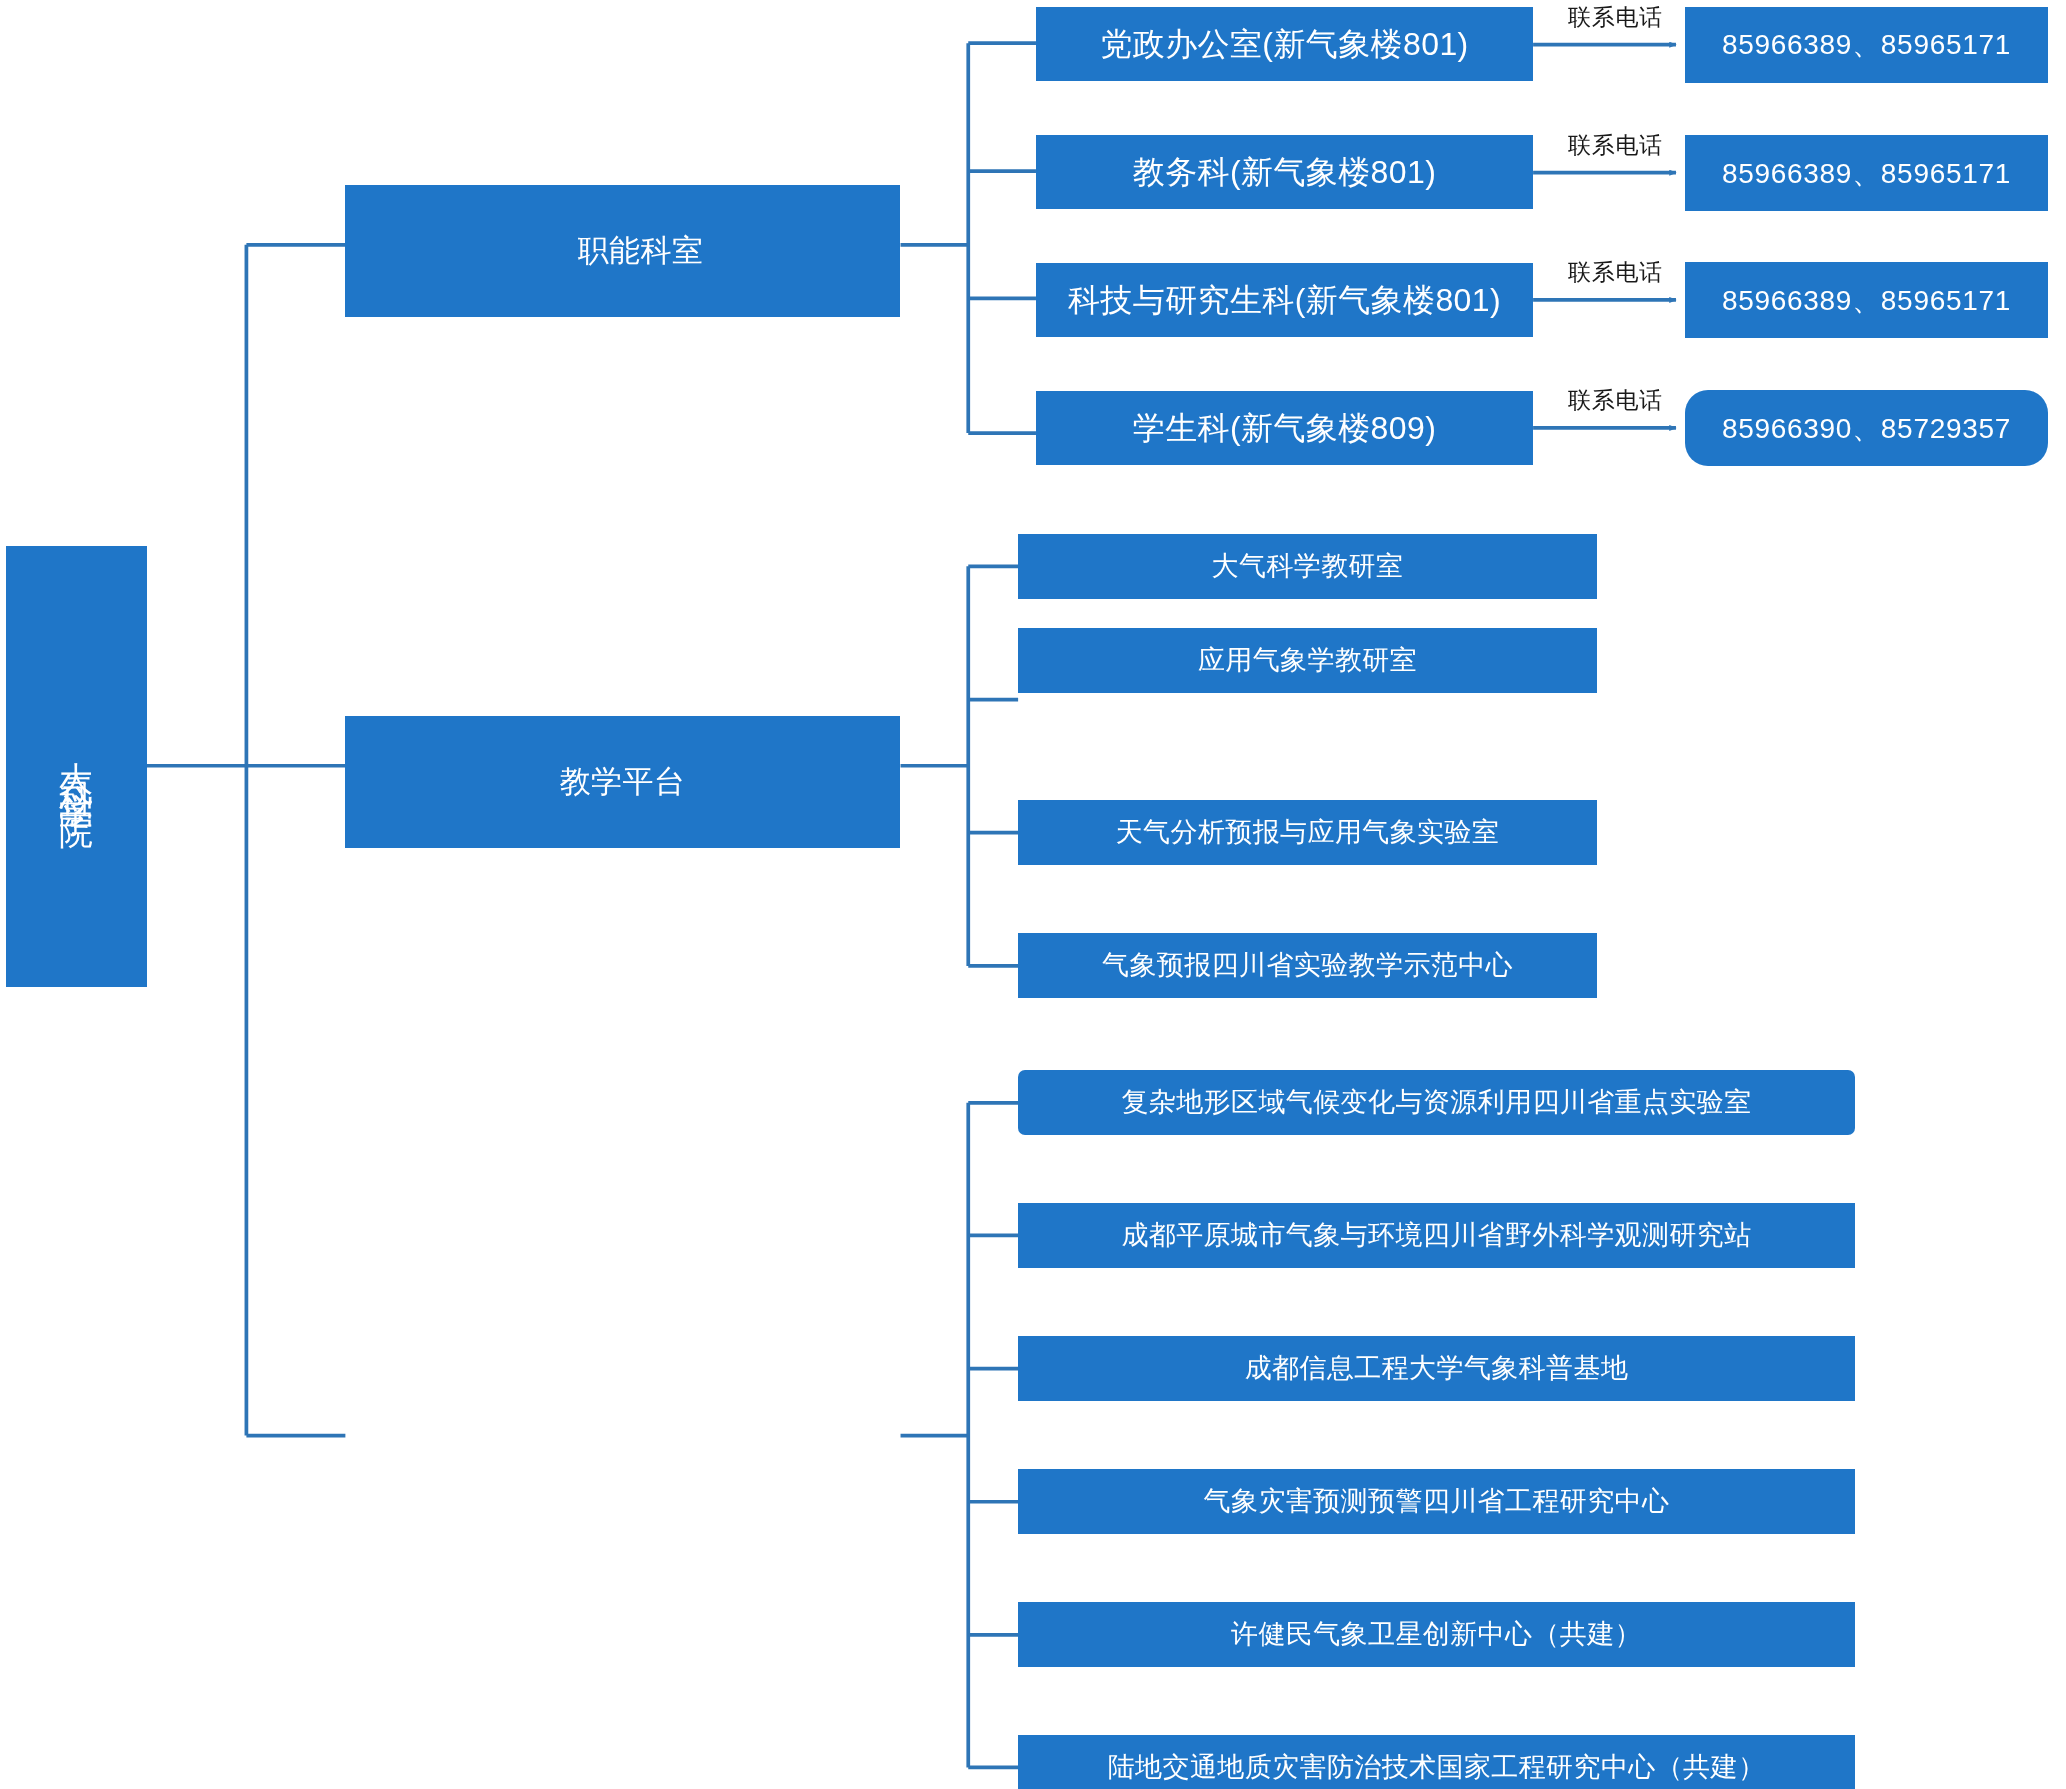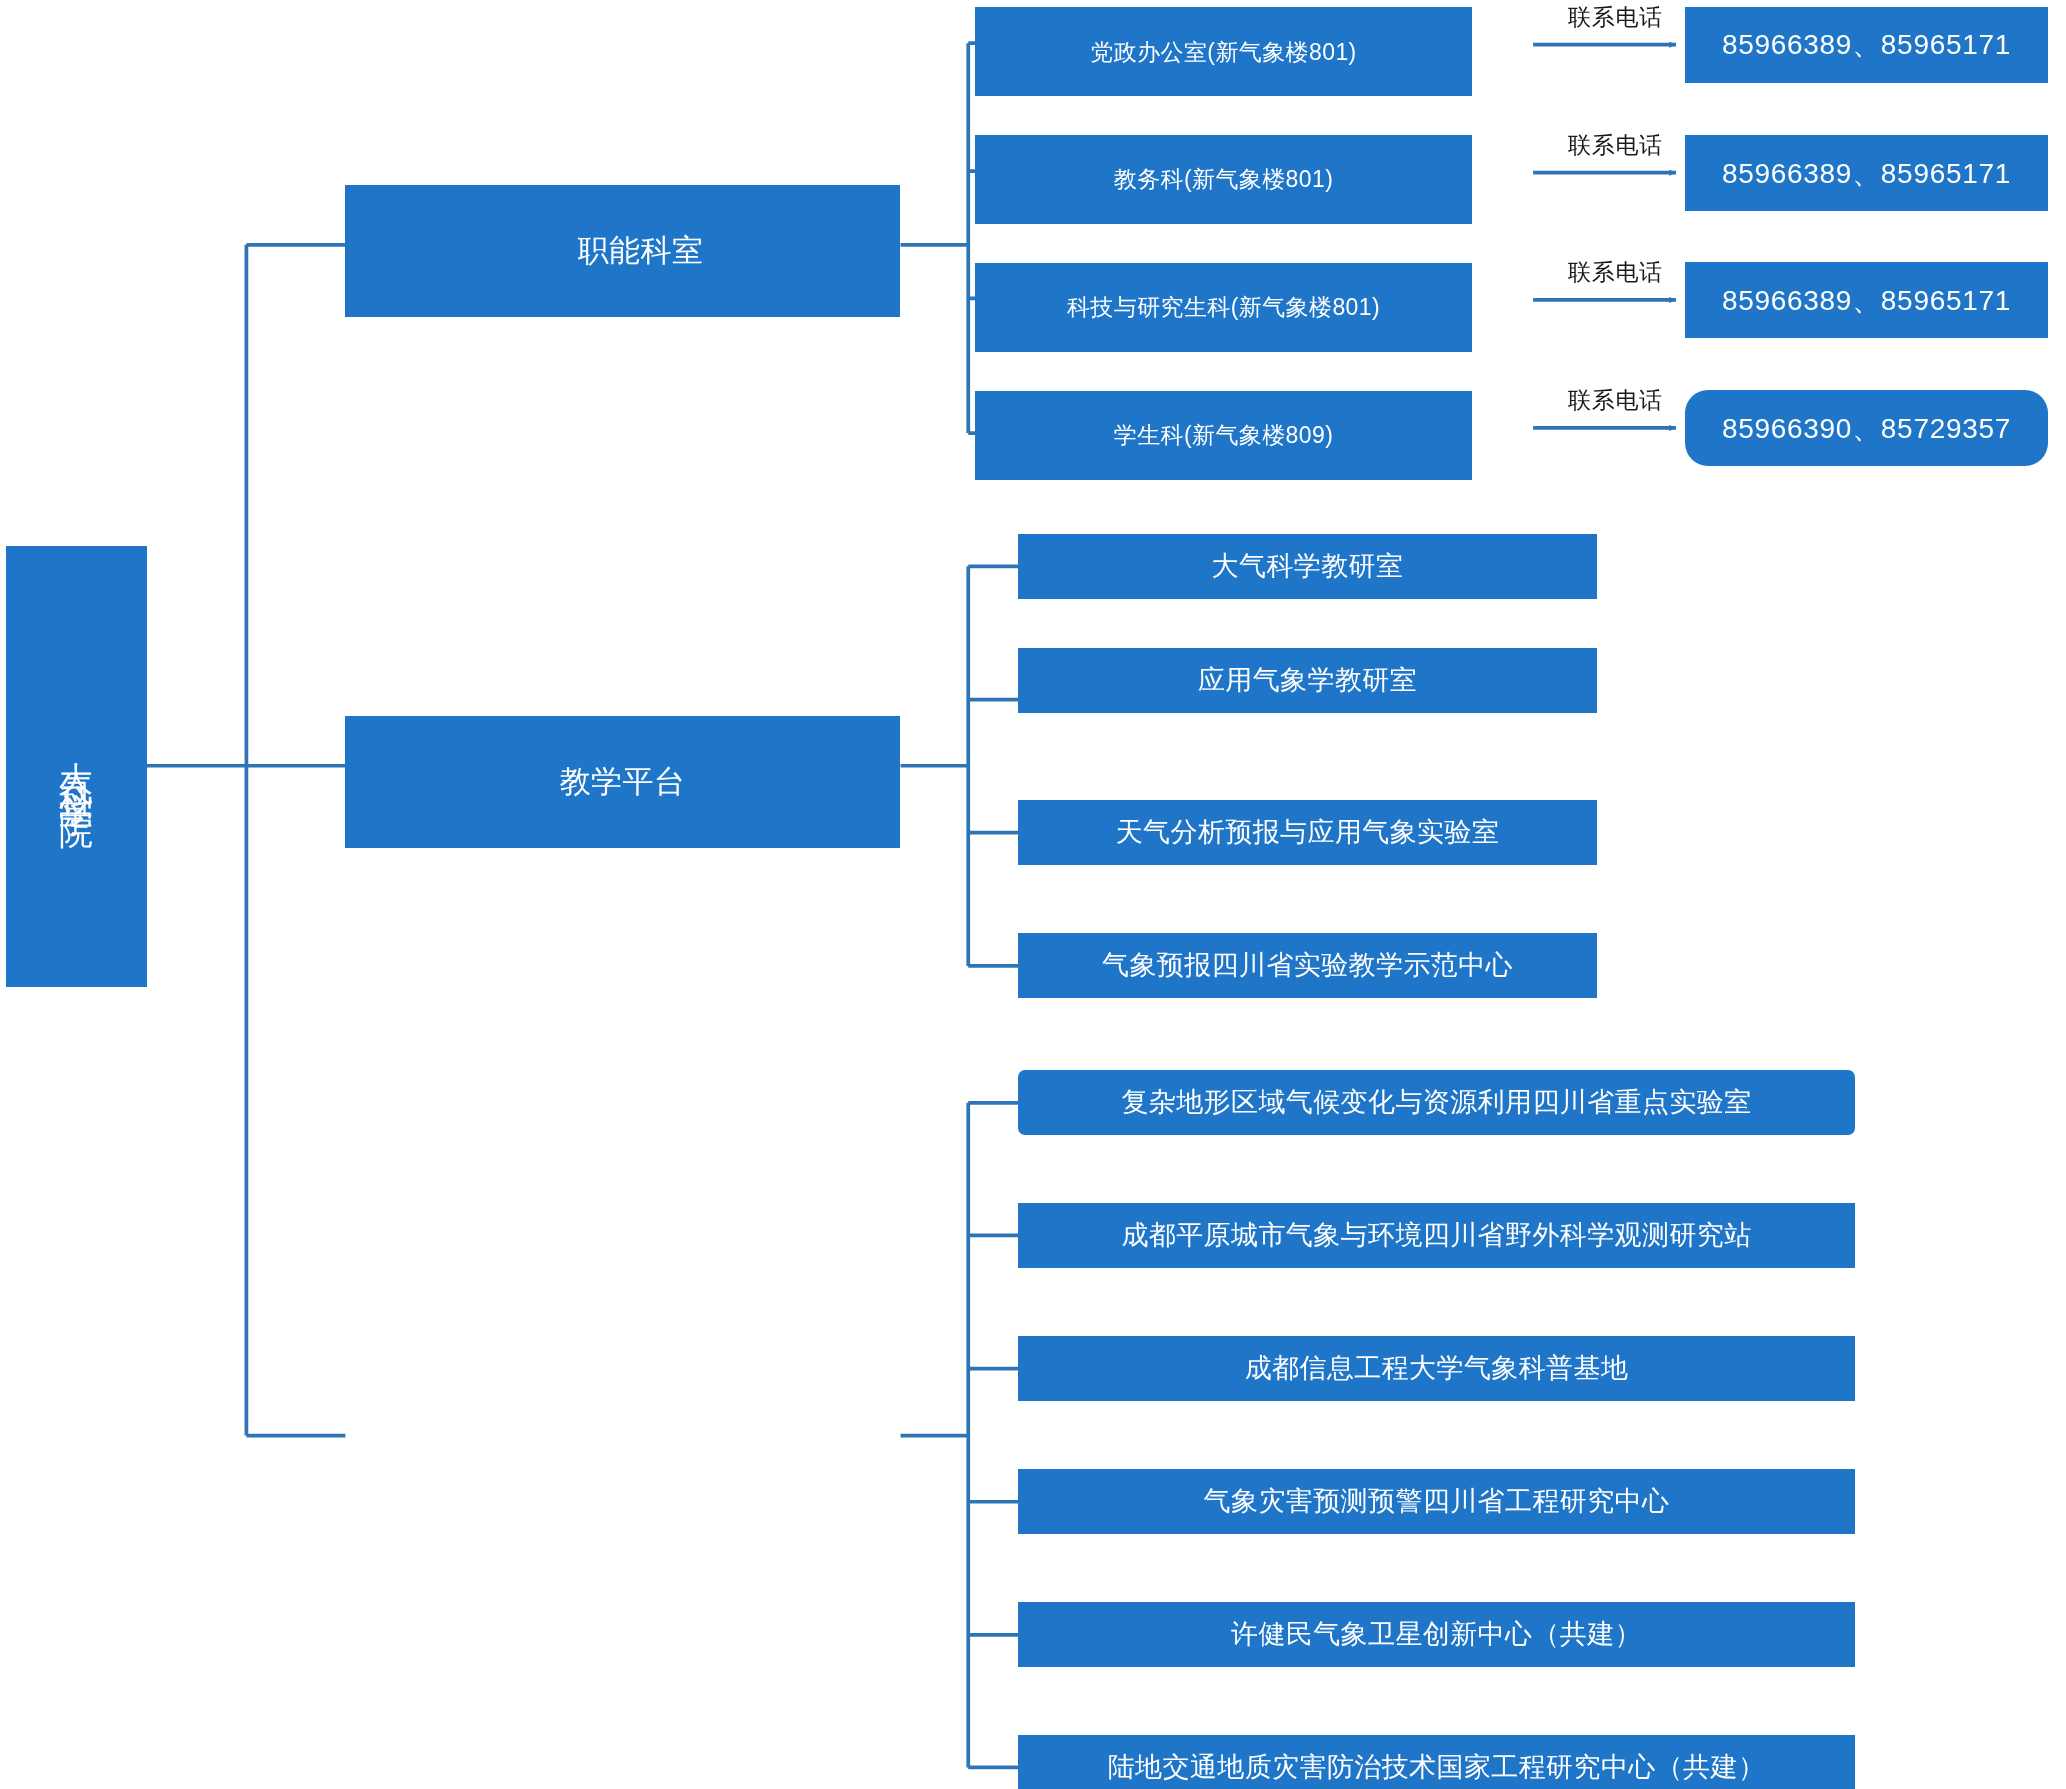--- a/index.html
+++ b/index.html
@@ -61,24 +61,24 @@
     left: 345px;
     width: 555px;
     font-size: 31px;
   }
   #node-cat-0 { top: 185px;  height: 132px; padding-left: 36px; }
   #node-cat-1 { top: 700px;  height: 132px; margin-top: 16px; }
   #node-cat-2 { top: 1372px; height: 132px; }
 
   
   .dept {
-    left: 975px;
+    left: 1036px;
     width: 497px;
-    height: 89px;
-    font-size: 23px;
+    height: 74px;
+    font-size: 32px;
   }
   #node-dept-0 { top: 7.4px;  }
   #node-dept-1 { top: 135px; }
   #node-dept-2 { top: 263px; }
   #node-dept-3 { top: 391px; }
 
   
   .phone {
     left: 1685px;
     width: 363px;
@@ -106,21 +106,21 @@
   #edgelabel-3 { left: 1568px; top: 385px; }
 
   
   .teach {
     left: 1018px;
     width: 579px;
     height: 65px;
     font-size: 27px;
   }
   #node-teach-0 { top: 534px;  }
-  #node-teach-1 { top: 648px;  }
+  #node-teach-1 { top: 628px;  }
   #node-teach-2 { top: 800px; }
   #node-teach-3 { top: 933px; }
 
   
   .res {
     left: 1018px;
     width: 837px;
     height: 65px;
     font-size: 27px;
   }

